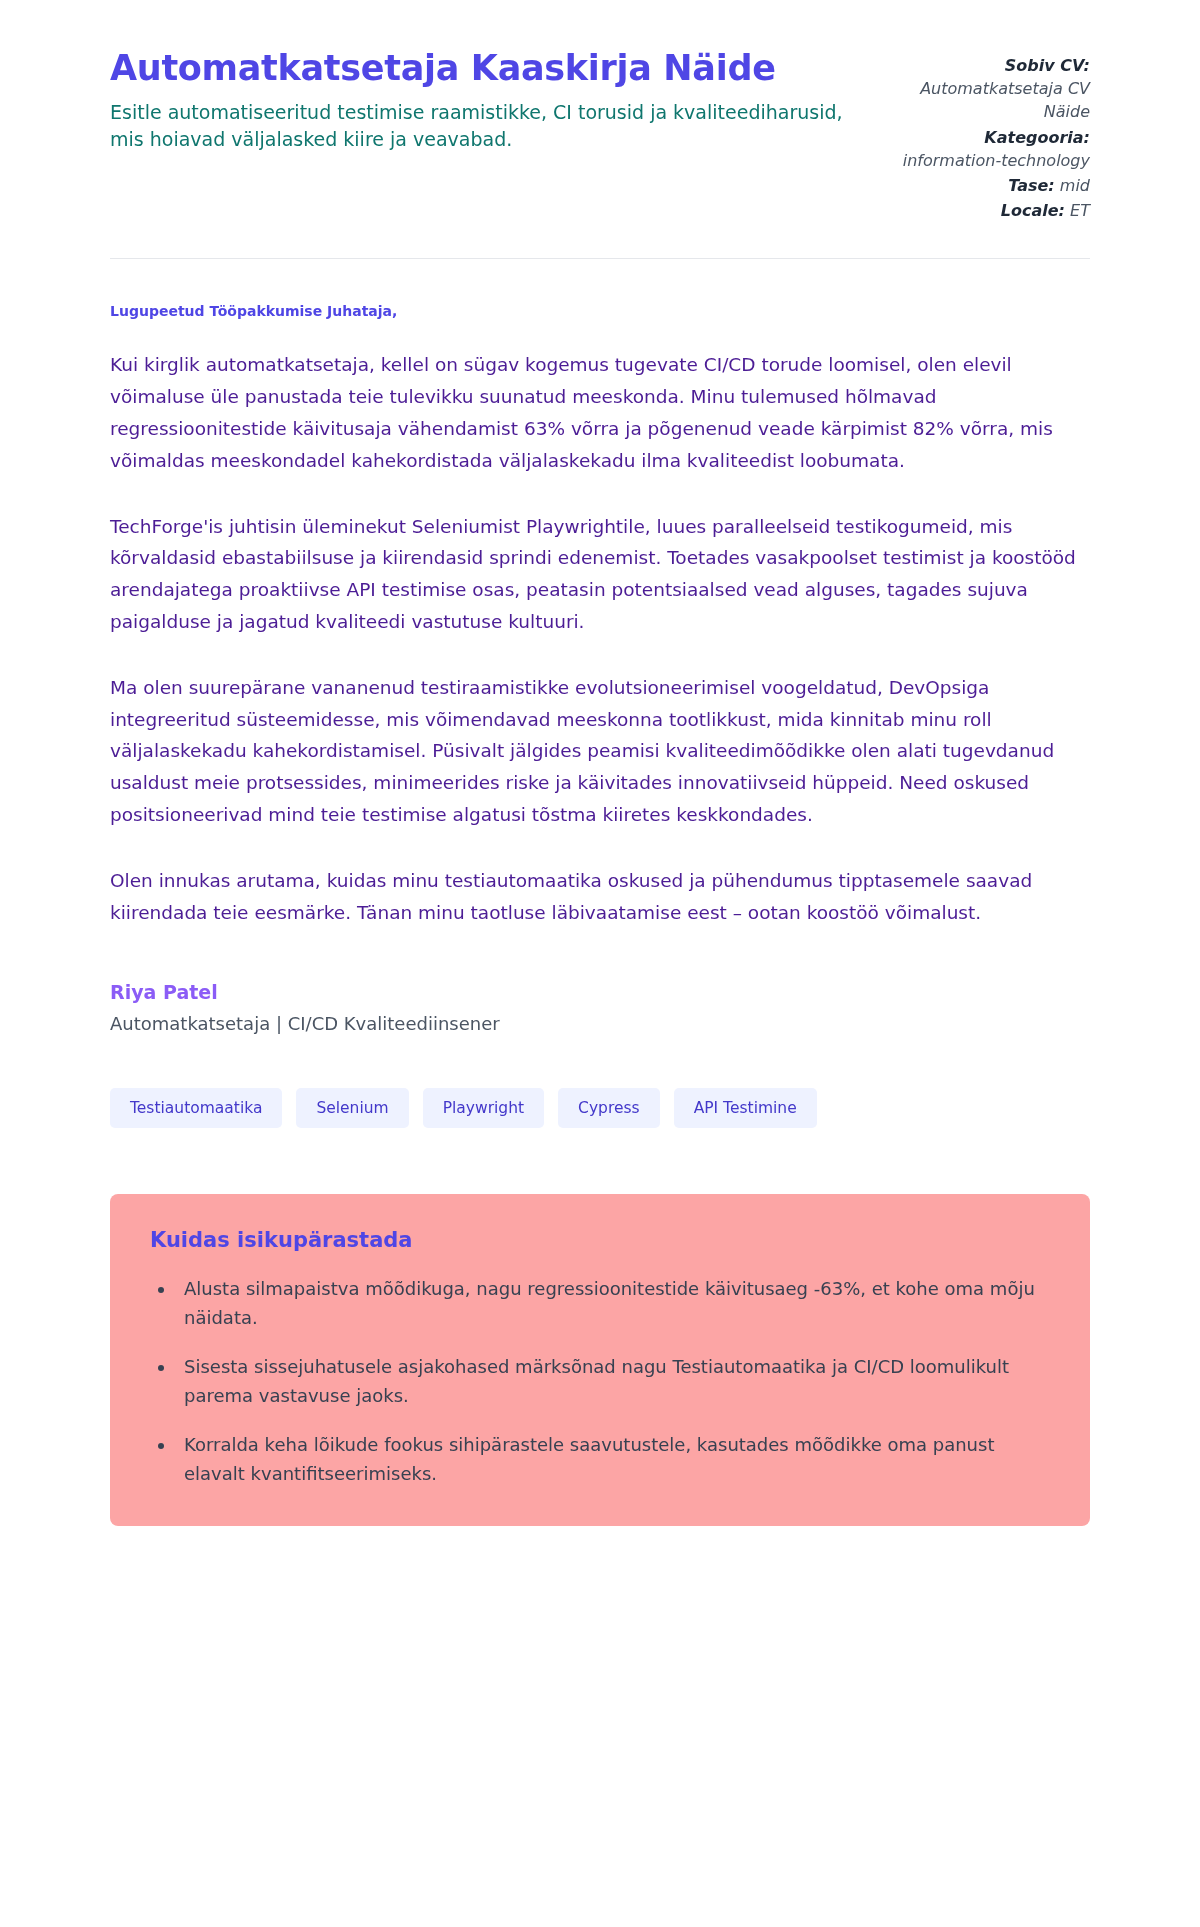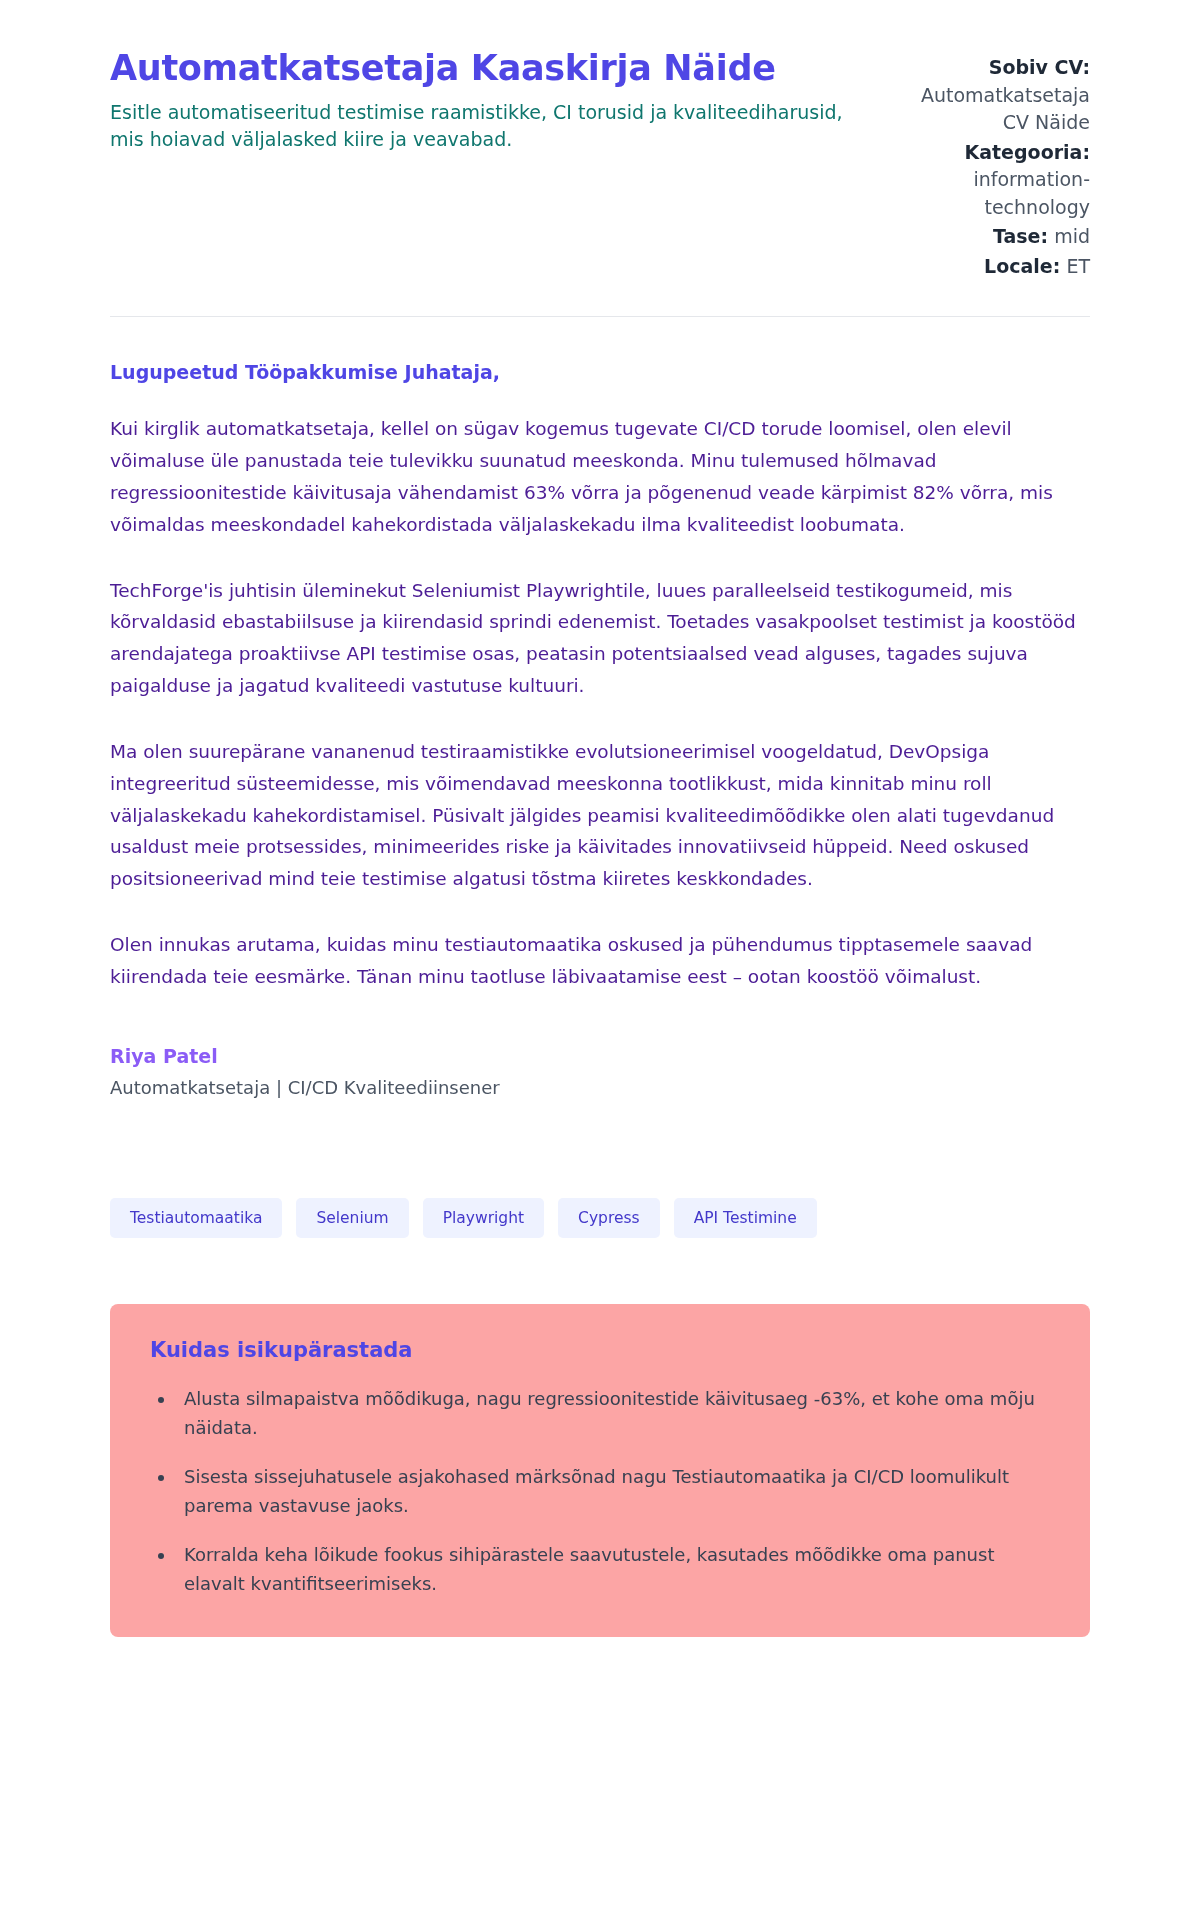--- a/index.html
+++ b/index.html
@@ -44,44 +44,45 @@
     font-size: 19px;
     line-height: 1.42;
     font-weight: normal;
     color: #0f766e;
     margin: 0;
   }
   .header-meta {
     flex: 0 0 auto;
     width: 190px;
     text-align: right;
-    font-size: 19px;
+    font-size: 16px;
     line-height: 1.45;
     color: #4b5563;
     padding-top: 6px;
+    font-style: italic;
   }
   .header-meta .meta-row {
     margin-bottom: 2px;
   }
   .header-meta .meta-label {
     font-weight: bold;
     color: #1f2937;
   }
   .header-meta .meta-value {
     color: #4b5563;
   }
   .divider {
     border: 0;
     border-top: 1px solid #e5e7eb;
     margin: 0 0 44px 0;
   }
 
   
   .salutation {
-    font-size: 19px;
+    font-size: 14px;
     font-weight: bold;
     color: #4f46e5;
     margin: 0 0 30px 0;
   }
   .para {
     font-size: 18.5px;
     line-height: 1.72;
     color: #4c1d95;
     margin: 0 0 34px 0;
     max-width: 1000px;
@@ -108,21 +109,20 @@
     gap: 14px;
     margin-top: 54px;
   }
   .tag {
     background: #eef2ff;
     color: #4338ca;
     font-size: 15.5px;
     padding: 11px 20px;
     border-radius: 5px;
     white-space: nowrap;
-    margin-top: 46px;
   }
 
   
   .tips {
     margin-top: 66px;
     background: #fca5a5;
     border-radius: 8px;
     padding: 34px 40px 38px 40px;
   }
   .tips-title {

